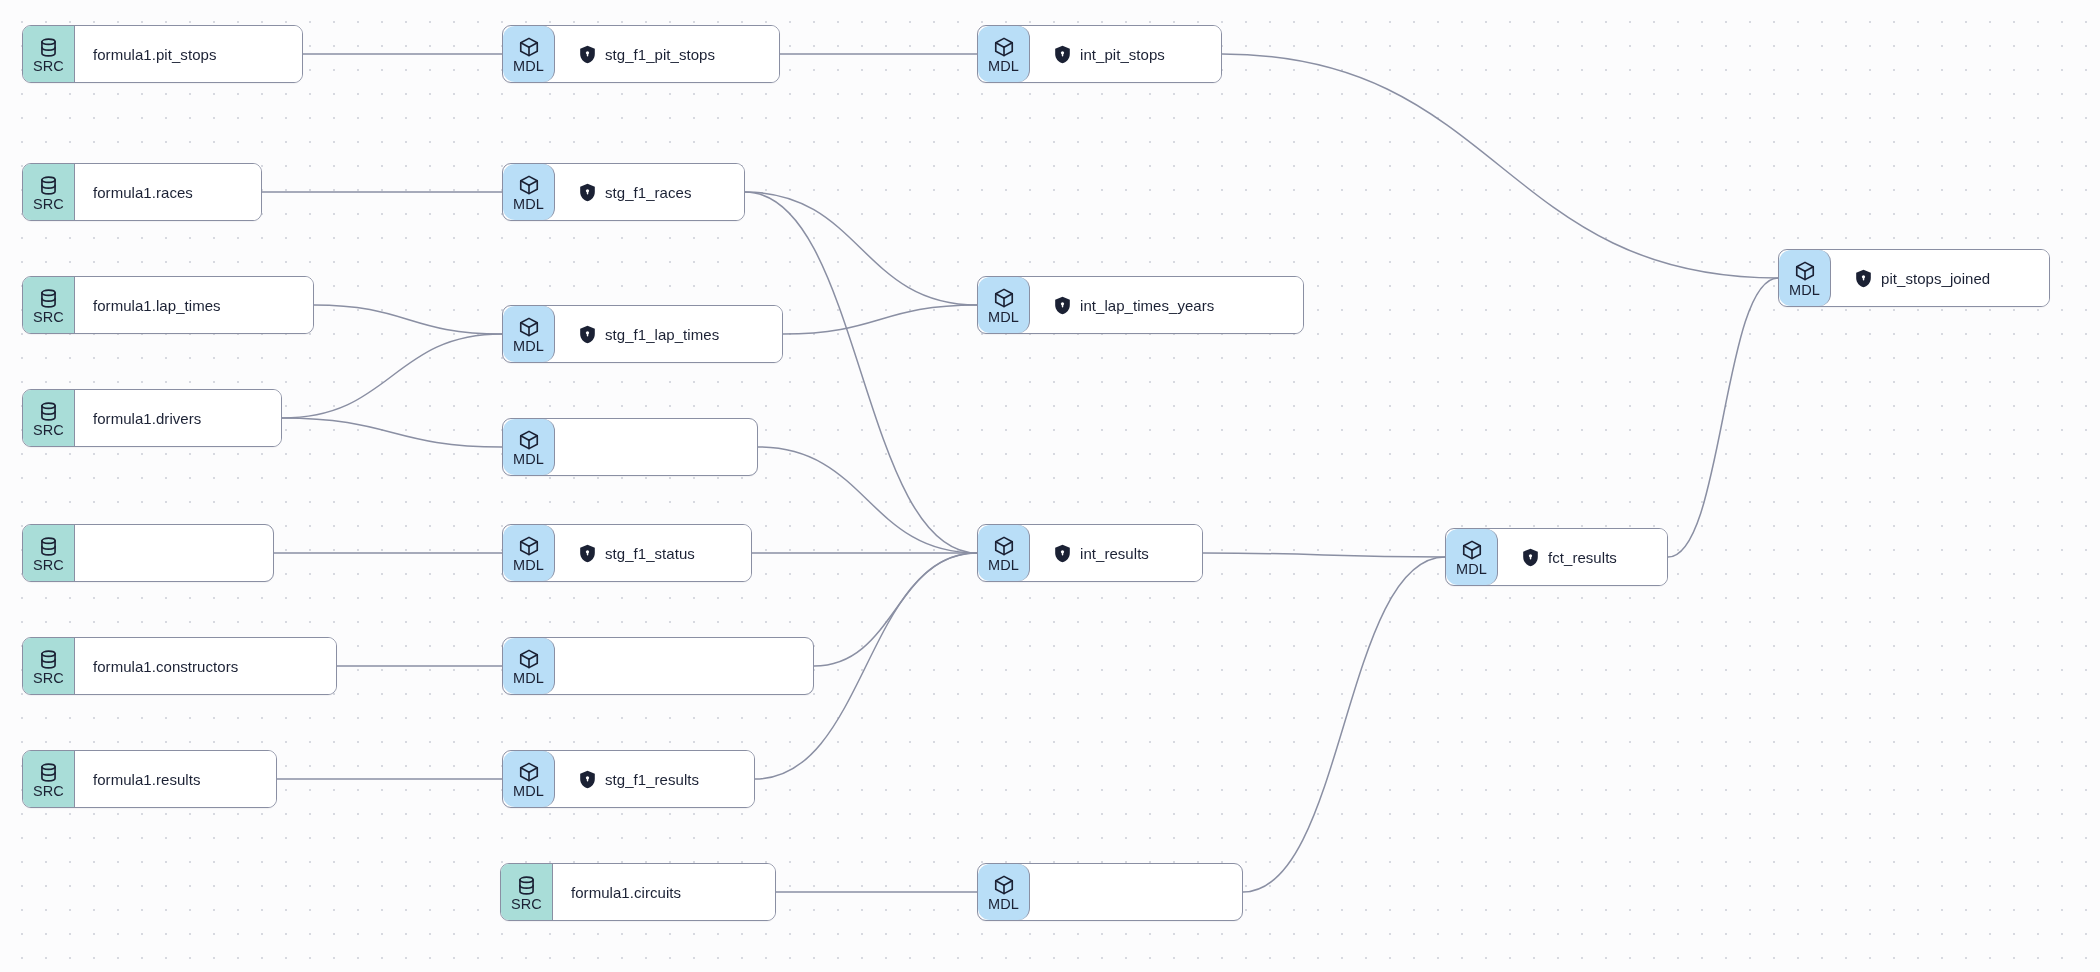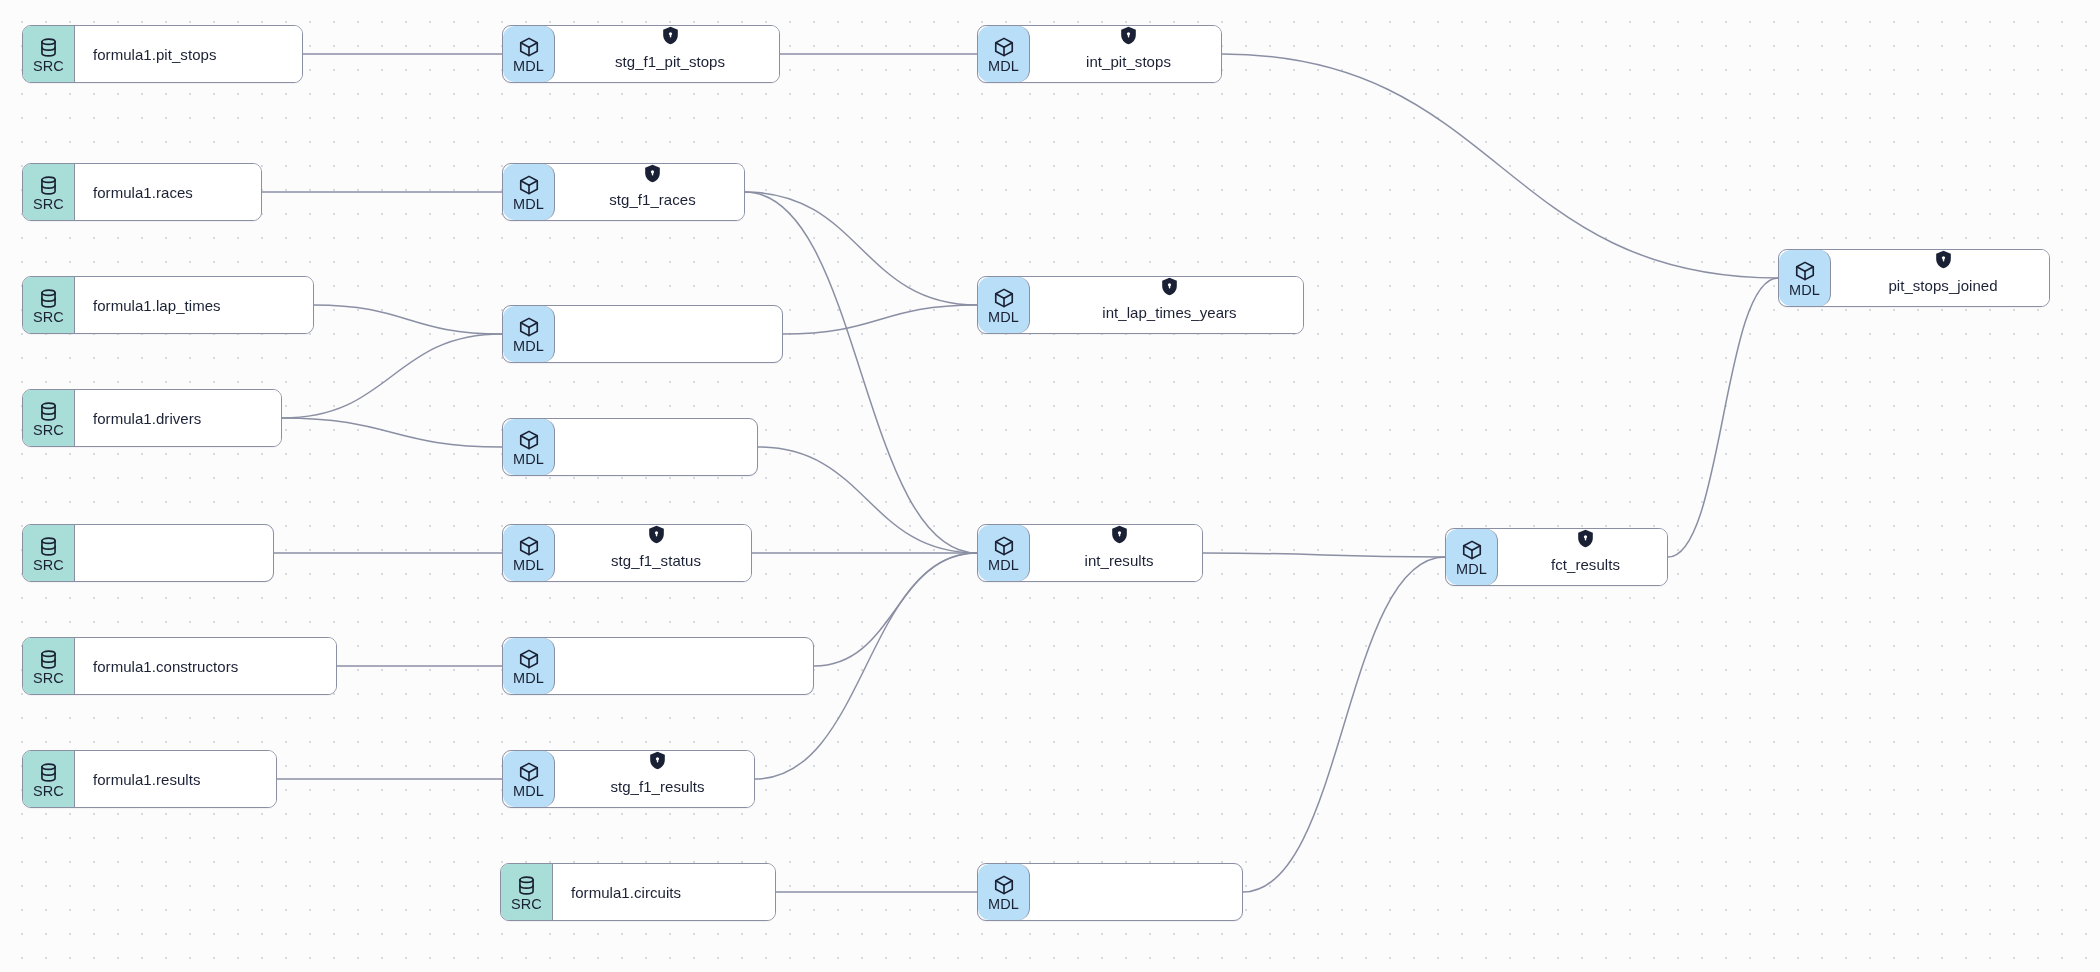--- a/index.html
+++ b/index.html
@@ -65,21 +65,21 @@
   }
   .node-body {
     flex: 1;
     display: flex;
     align-items: center;
     gap: 9px;
     padding: 0 18px 0 18px;
     background: #ffffff;
     white-space: nowrap;
   }
-  .node.mdl .node-body { padding-left: 24px; flex-direction: column; }
+  .node.mdl .node-body { padding-left: 24px; }
   .shield-icon { display: block; line-height: 0; }
   .node-label {
     font-size: 15px;
     color: #1b2134;
     line-height: 1;
     letter-spacing: 0.05px;
   }
 </style>
 </head>
 <body>
@@ -248,20 +248,28 @@
       </div>
       <div class="node mdl" style="left: 502px; top: 305px; width: 281px;">
         <div class="node-badge">
           <span class="badge-icon"><svg width="22" height="22" viewBox="0 0 24 24" fill="none" stroke="#1b2134" stroke-width="1.8" stroke-linecap="round" stroke-linejoin="round">
               <path d="M12 2.6 21 7.4v9.2L12 21.4 3 16.6V7.4z"></path>
               <path d="M3 7.4l9 4.8 9-4.8"></path>
               <path d="M12 12.2v9.2"></path>
             </svg></span>
           <span class="badge-text">MDL</span>
         </div>
+        <div class="node-body">
+          <span class="shield-icon"><svg width="17" height="19" viewBox="0 0 20 22" fill="#1b2134">
+              <path d="M10 .8 1.4 4.1v6.3c0 5.2 3.6 9.6 8.6 11 5-1.4 8.6-5.8 8.6-11V4.1z"></path>
+              <circle cx="10" cy="9" r="1.9" fill="#ffffff"></circle>
+              <rect x="9.2" y="9.6" width="1.7" height="3.8" rx="0.8" fill="#ffffff"></rect>
+            </svg></span>
+          <span class="node-label">stg_f1_lap_times</span>
+        </div>
       </div>
       <div class="node mdl" style="left: 502px; top: 418px; width: 256px;">
         <div class="node-badge">
           <span class="badge-icon"><svg width="22" height="22" viewBox="0 0 24 24" fill="none" stroke="#1b2134" stroke-width="1.8" stroke-linecap="round" stroke-linejoin="round">
               <path d="M12 2.6 21 7.4v9.2L12 21.4 3 16.6V7.4z"></path>
               <path d="M3 7.4l9 4.8 9-4.8"></path>
               <path d="M12 12.2v9.2"></path>
             </svg></span>
           <span class="badge-text">MDL</span>
         </div>

